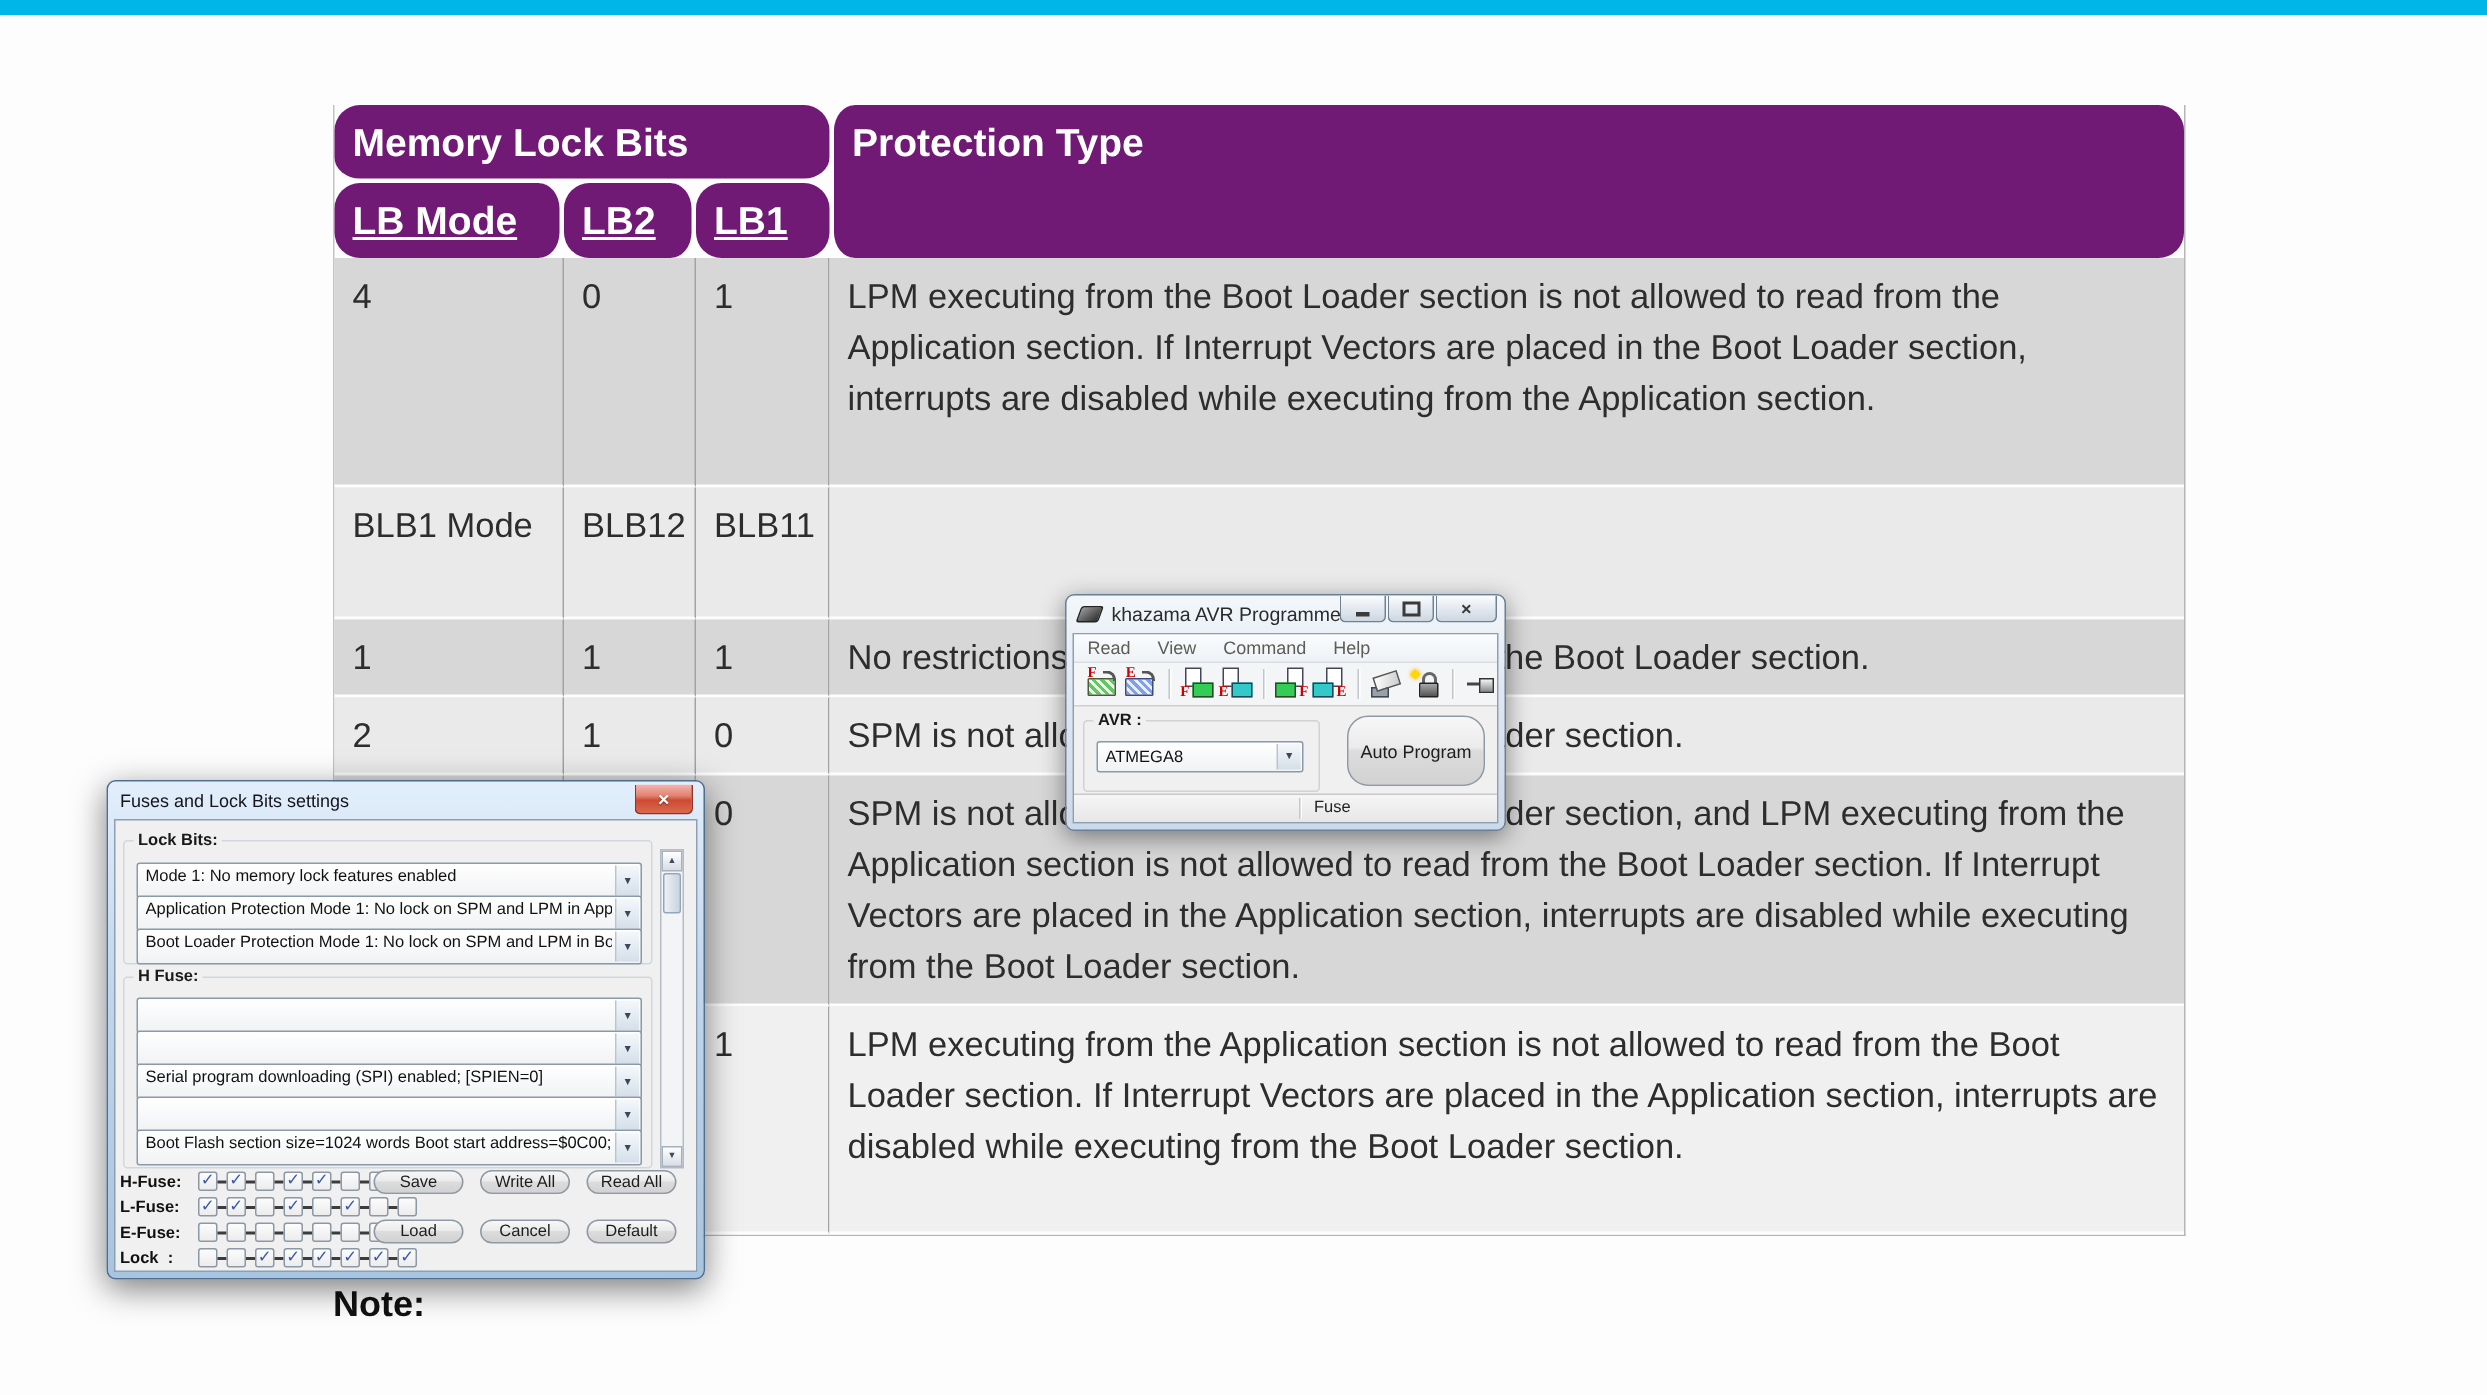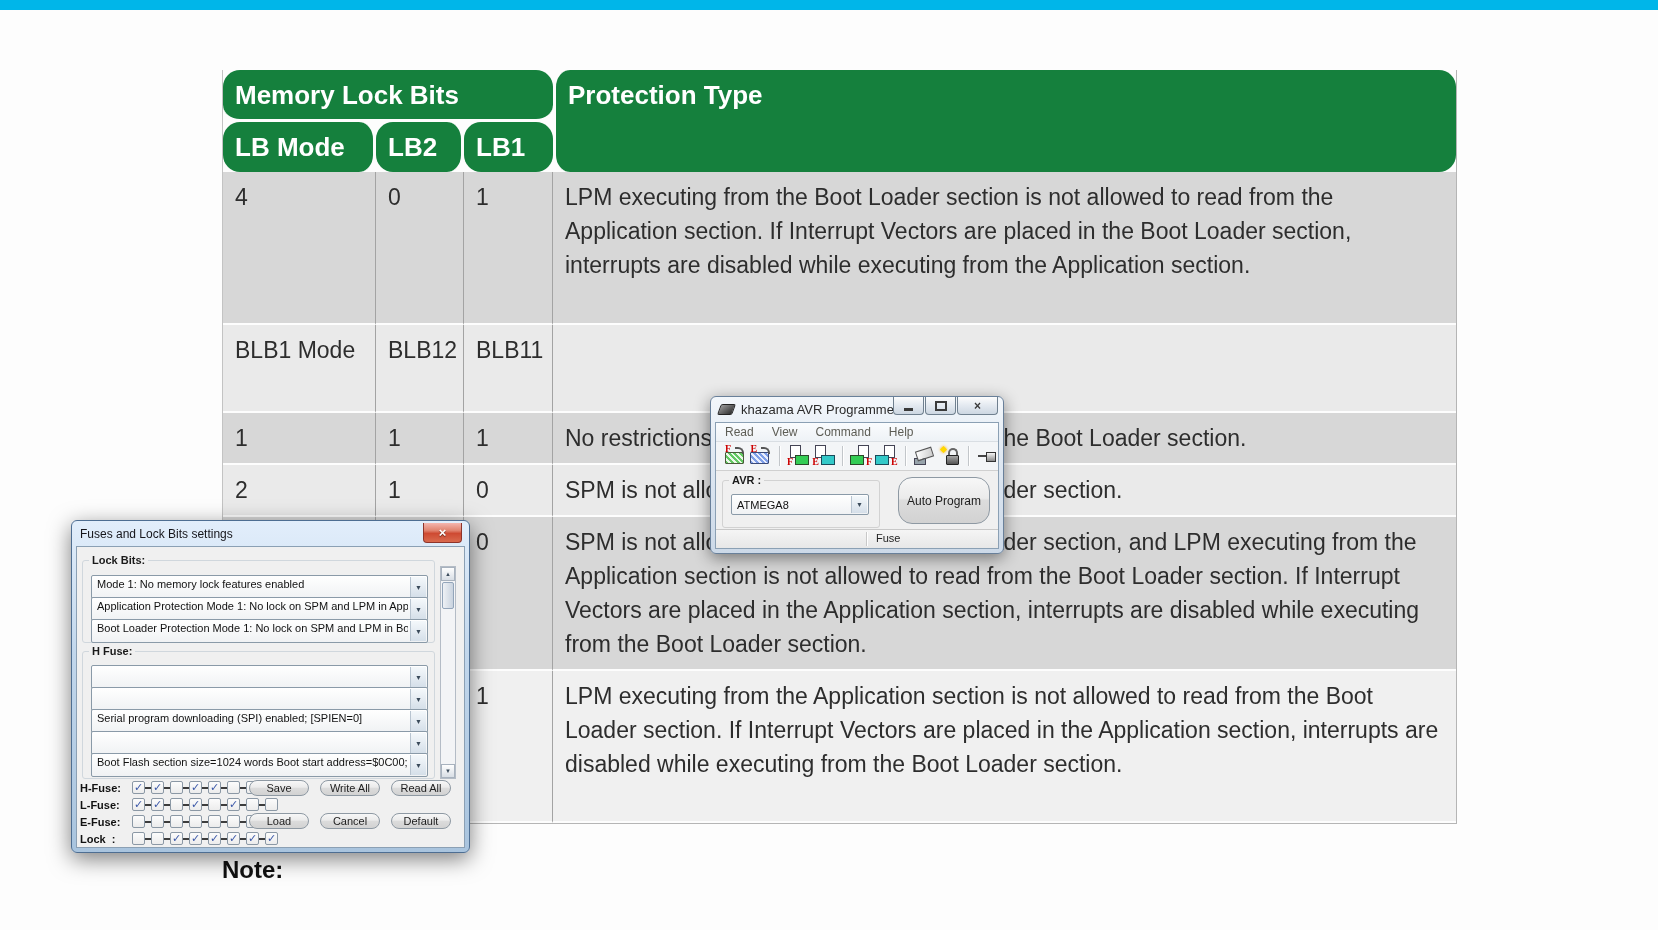--- a/index.html
+++ b/index.html
@@ -6,25 +6,25 @@
     font-family:"Liberation Sans","DejaVu Sans",sans-serif;}
   .canvas{position:absolute;left:0;top:0;width:1658px;height:930px;background:#fdfdfd;}
 
   
   .topbar{position:absolute;left:0;top:0;width:1658px;height:10px;background:#00b6e9;}
 
   
   .tblwrap{position:absolute;left:222px;top:70px;}
   table.ds{border-collapse:separate;border-spacing:0;table-layout:fixed;width:1233px;color:#2d2d2d;}
   table.ds col.c1{width:153px}table.ds col.c2{width:88px}table.ds col.c3{width:89px}table.ds col.c4{width:903px}
-  table.ds th{background:#15803d;color:#fff;font-weight:bold;text-align:left;vertical-align:top;
+  table.ds th{background:#701a75;color:#fff;font-weight:bold;text-align:left;vertical-align:top;
     font-size:26px;padding:10px 10px 8px 12px;border-radius:17px;}
   th.h-mlb{border-bottom:3px solid #fdfdfd;height:52px;box-sizing:border-box;}
   th.h-pt{border-left:3px solid #fdfdfd;}
-  th.h-sub{height:50px;box-sizing:border-box;font-size:25px;}
+  th.h-sub{height:50px;box-sizing:border-box;font-size:25px;text-decoration:underline;}
   th.h-sub.sep{border-right:3px solid #fdfdfd;}
   table.ds td{vertical-align:top;font-size:23px;line-height:34px;box-sizing:border-box;
     border-bottom:2px solid #fdfdfd;padding:8px 10px 8px 12px;}
   td.vline{border-right:1px solid #a3a3a3;}
   td.prot{padding:8px 20px 8px 24px;}
   td.modecell{padding-right:50px;}
   tr.rd td{background:#d7d7d7;}
   tr.rl td{background:#eaeaea;}
   tr.rll td{background:#f0f0f0;}
   tr.r1 td{height:153px}tr.r2 td{height:88px}tr.r3 td{height:51px}

